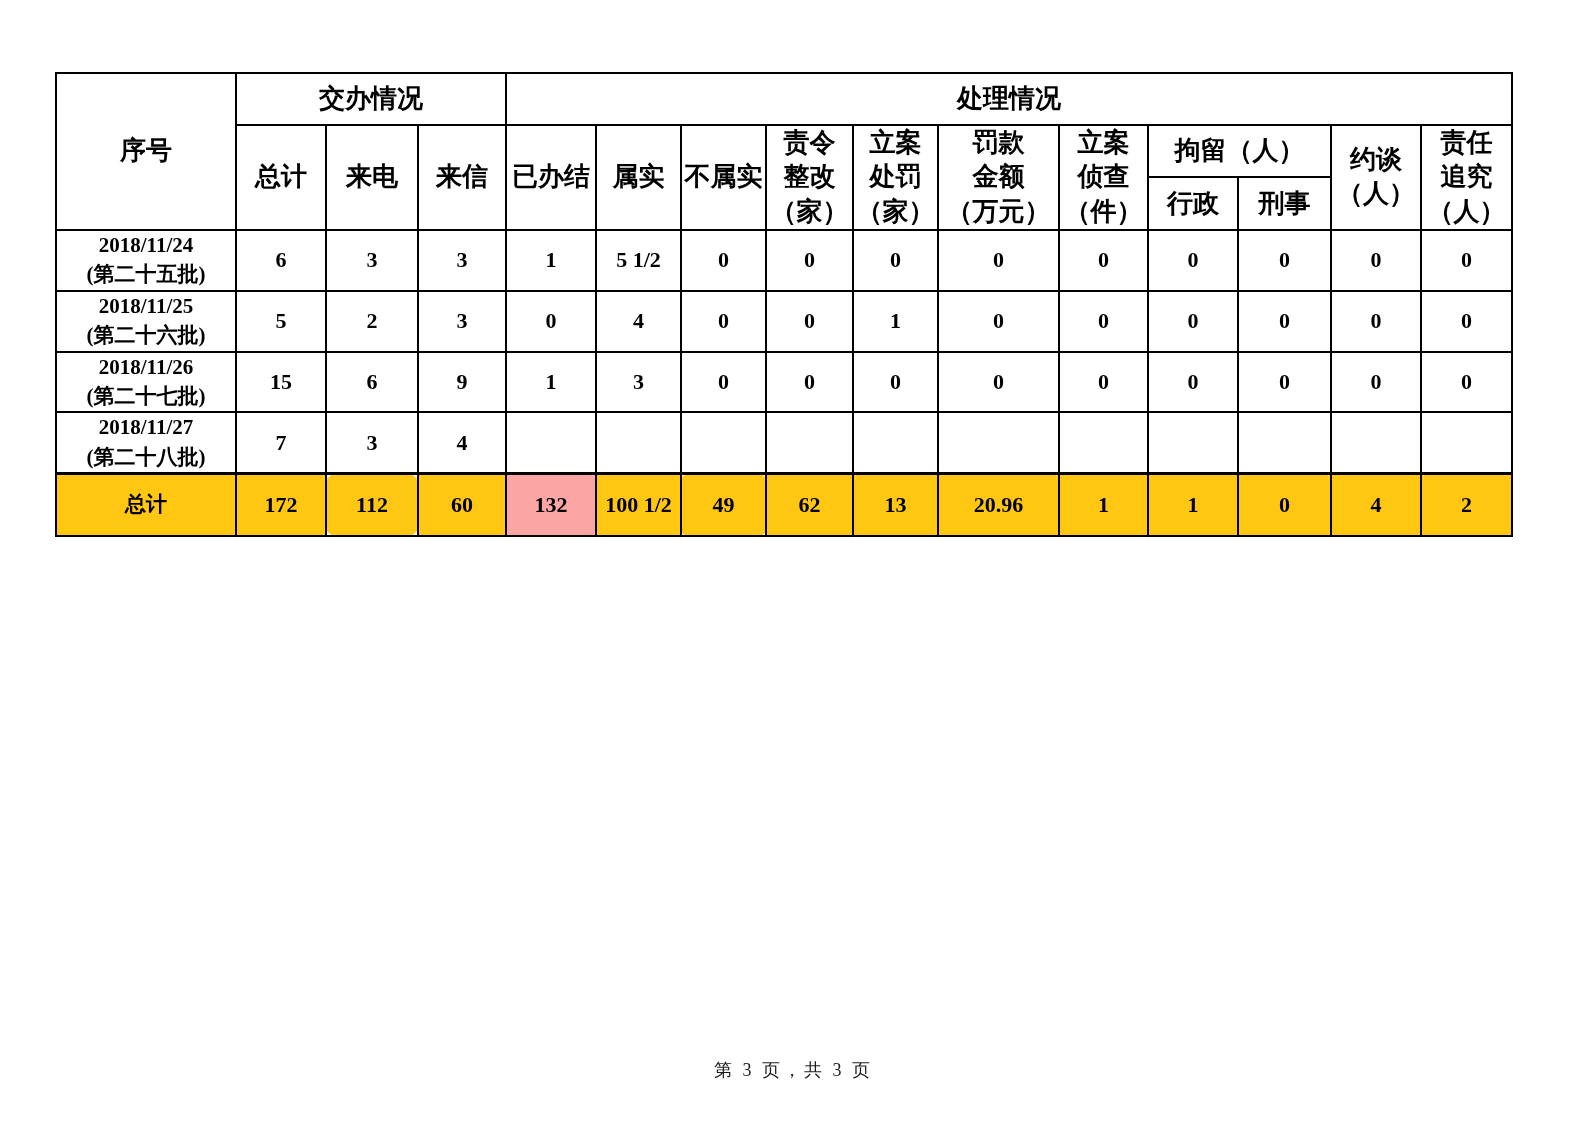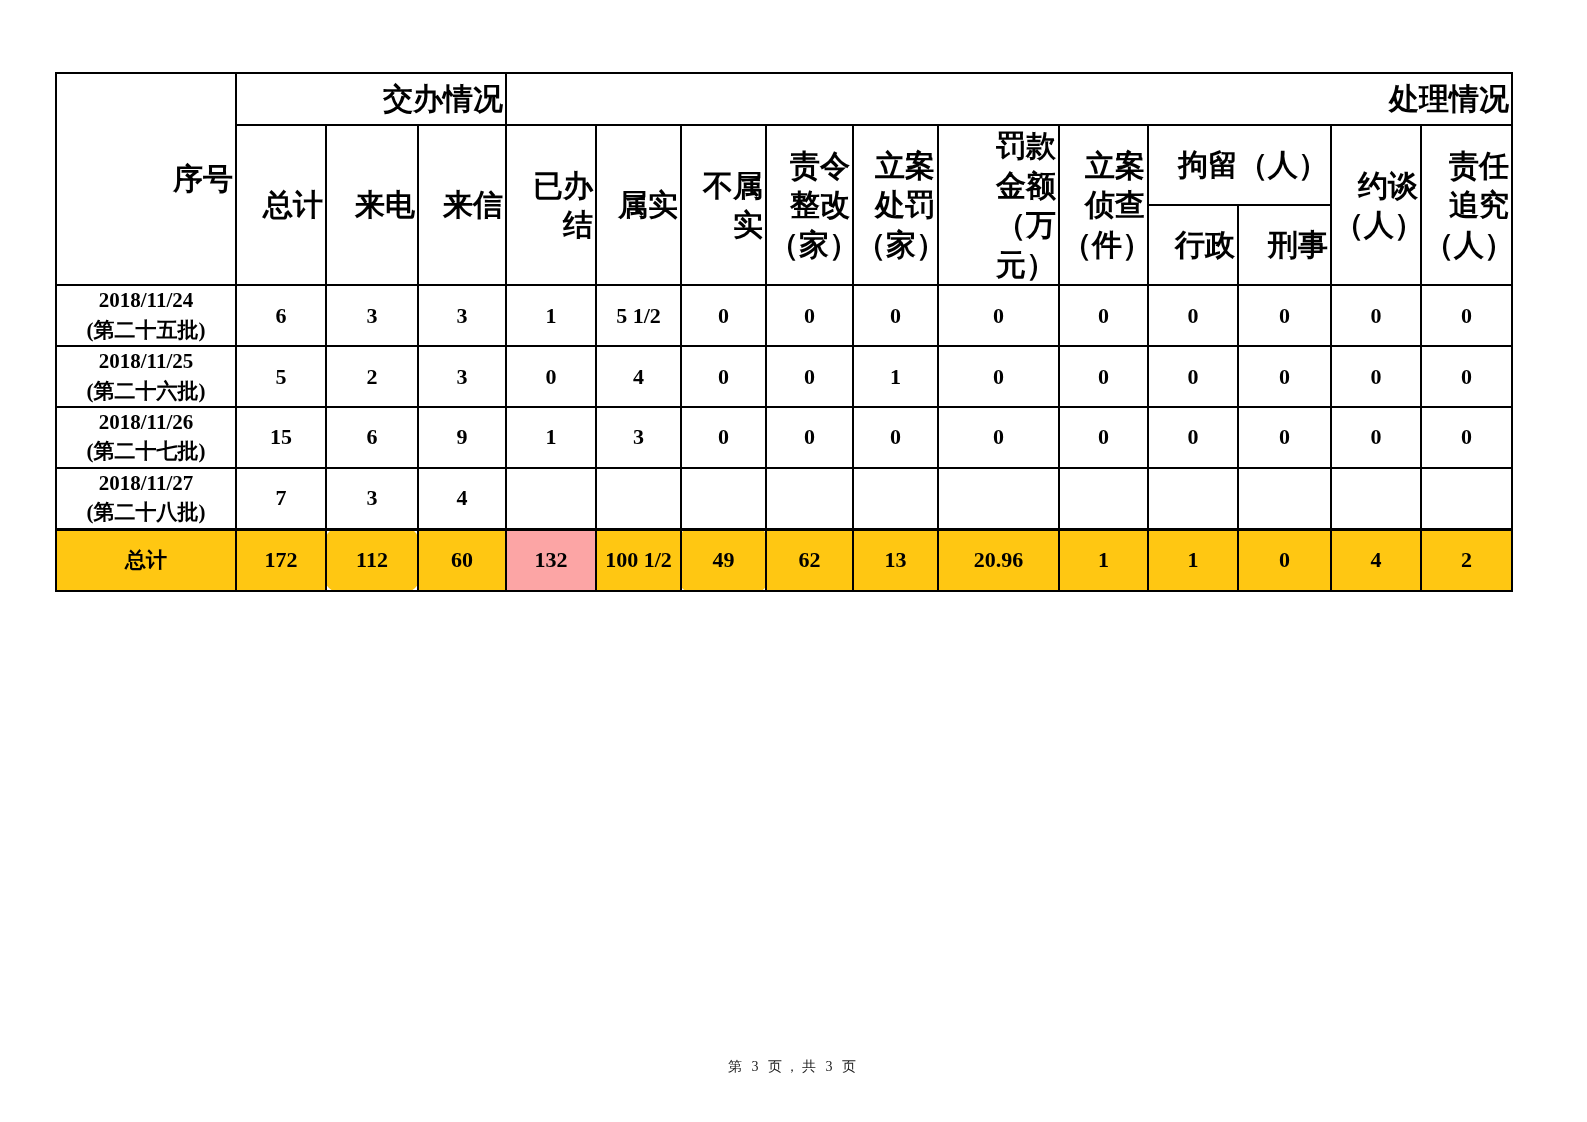--- a/index.html
+++ b/index.html
@@ -20,35 +20,35 @@
   }
   .stats th, .stats td {
     border: 2px solid #000;
     text-align: center;
     vertical-align: middle;
     font-weight: bold;
     white-space: pre-line;
     overflow: hidden;
     padding: 0 2px;
   }
-  .stats thead th { font-size: 30px; line-height: 1.32; text-align: right; }
+  .stats thead th { font-size: 26px; line-height: 1.32; }
   .stats tr.h1 { height: 52px; }
   .stats tr.h2 { height: 52px; }
   .stats tr.h3 { height: 52px; }
   .stats tbody tr.data-row { height: 52px; }
   .stats tbody td { font-size: 22px; }
   .stats td.row-label { font-size: 21px; line-height: 1.4; }
   .stats tr.total-row { height: 62px; }
   .stats tr.total-row td { border-top: 3px solid #000; }
   .page-footer {
     position: absolute;
     left: 0; right: 0;
     top: 1058px;
     text-align: center;
-    font-size: 14px;
+    font-size: 18px;
     font-weight: normal;
     letter-spacing: 3px;
     color: #1a1a1a;
     font-family: "Liberation Serif", "DejaVu Serif", serif;
   }
 </style>
 </head>
 <body>
 
 <table class="stats">

